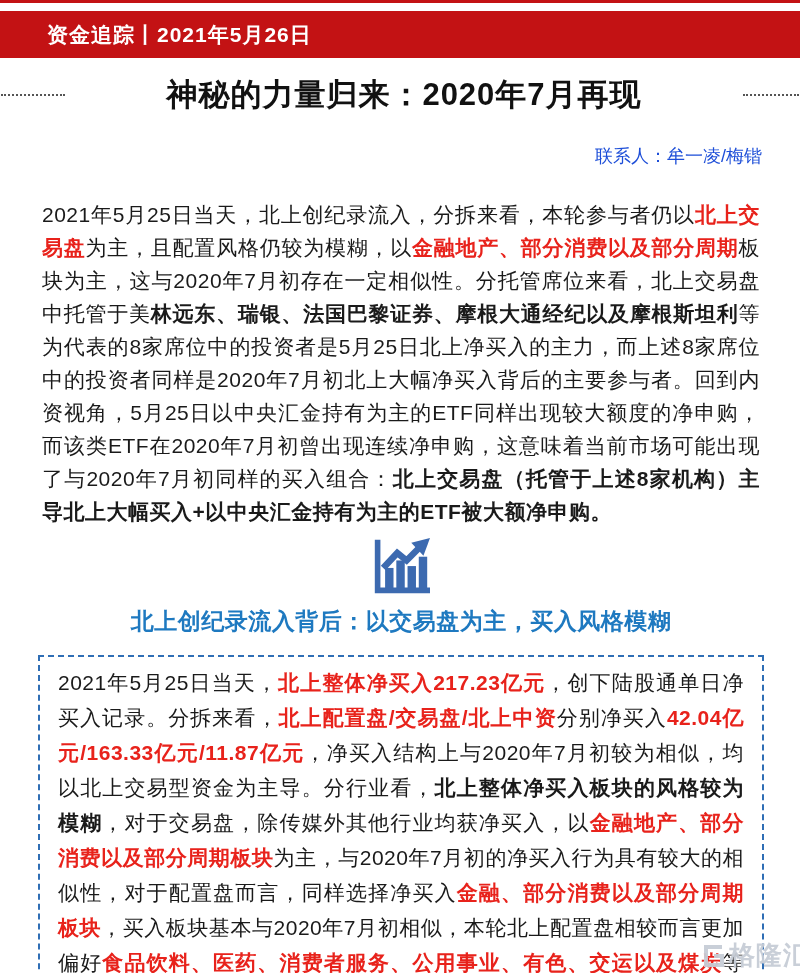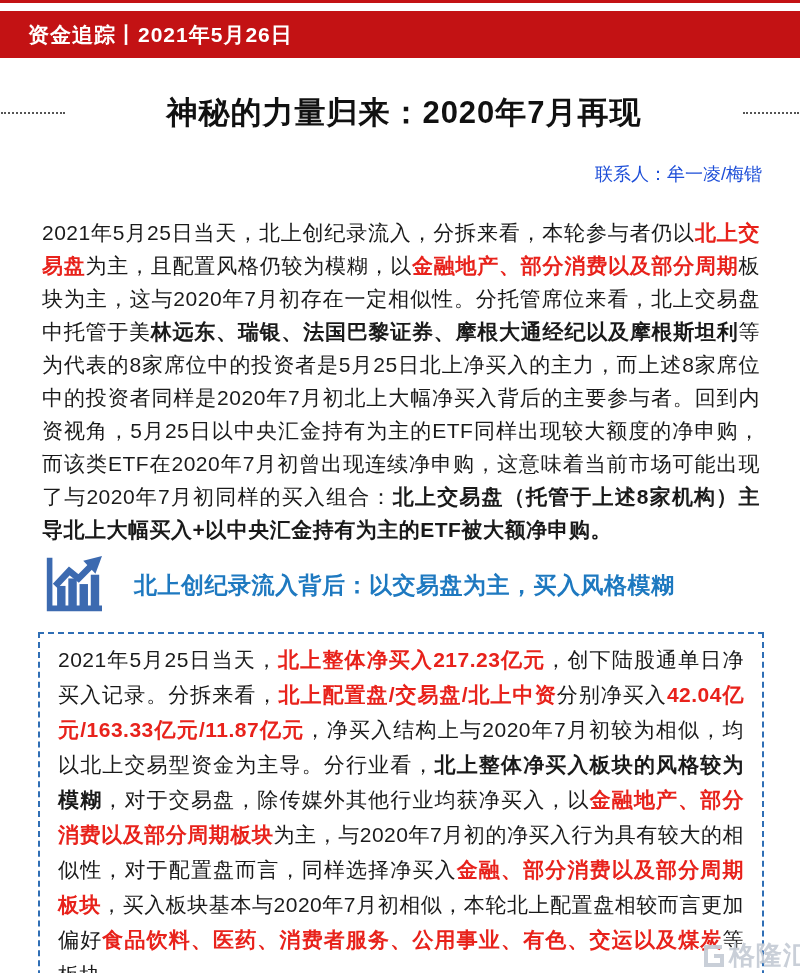--- a/index.html
+++ b/index.html
@@ -10,35 +10,35 @@
     --border-blue:#2F6EB5;
     --watermark-gray:#C7CDD6;
     --ink:#1A1A1A;
   }
   html,body{margin:0;padding:0;background:#fff;}
   body{font-family:"Liberation Sans","DejaVu Sans",sans-serif;color:var(--ink);}
   .page{position:relative;width:800px;height:973px;background:#fff;overflow:hidden;}
 
   .top-line{height:3px;width:100%;background:var(--header-red);}
   .header-bar{margin-top:8px;height:47px;background:var(--header-red);display:flex;align-items:center;}
-  .header-bar span{color:#fff;font-weight:700;font-size:21px;padding-left:28px;letter-spacing:1px;}
+  .header-bar span{color:#fff;font-weight:700;font-size:21px;padding-left:47px;letter-spacing:1px;}
 
-  .title-row{display:flex;align-items:center;justify-content:space-between;padding:0 1px;margin-top:34px;}
+  .title-row{display:flex;align-items:center;justify-content:space-between;padding:0 1px;margin-top:16px;}
   .dash{width:64px;border-top:2px dotted #555;height:0;flex:0 0 auto;}
   .dash.right{width:56px;}
   .title{flex:1;text-align:center;font-size:31px;font-weight:800;color:#111;margin:0;letter-spacing:1px;}
 
   .contact{text-align:right;margin:28px 38px 0 0;font-size:18px;color:#1d4ed8;}
 
   .intro{margin:30px 40px 0 42px;font-size:21px;line-height:33px;text-align:justify;letter-spacing:0.5px;}
   .seg-normal{font-weight:400;}
   .seg-bold{font-weight:700;}
   .seg-red-bold{font-weight:700;color:var(--accent-red);}
 
-  .section-header{display:flex;align-items:center;margin:10px 40px 0 42px;gap:30px;}
+  .section-header{display:flex;align-items:center;margin:10px 40px 0 42px;gap:10px;flex-direction:column;}
   .chart-icon{flex:0 0 auto;display:block;}
   .section-title{margin:0;font-size:23px;font-weight:800;color:var(--section-blue);letter-spacing:0.5px;}
 
   .highlight-box{margin:18px 36px 0 38px;border:2px dashed var(--border-blue);padding:8px 18px 12px 18px;}
   .box-text{margin:0;font-size:21px;line-height:35px;text-align:justify;letter-spacing:0.5px;}
 
   .watermark{position:absolute;right:-10px;bottom:0;display:flex;align-items:center;gap:3px;color:var(--watermark-gray);opacity:0.95;background:transparent;}
   .watermark .wm-text{font-size:26px;font-weight:800;letter-spacing:1px;white-space:nowrap;}
 </style>
 </head>

